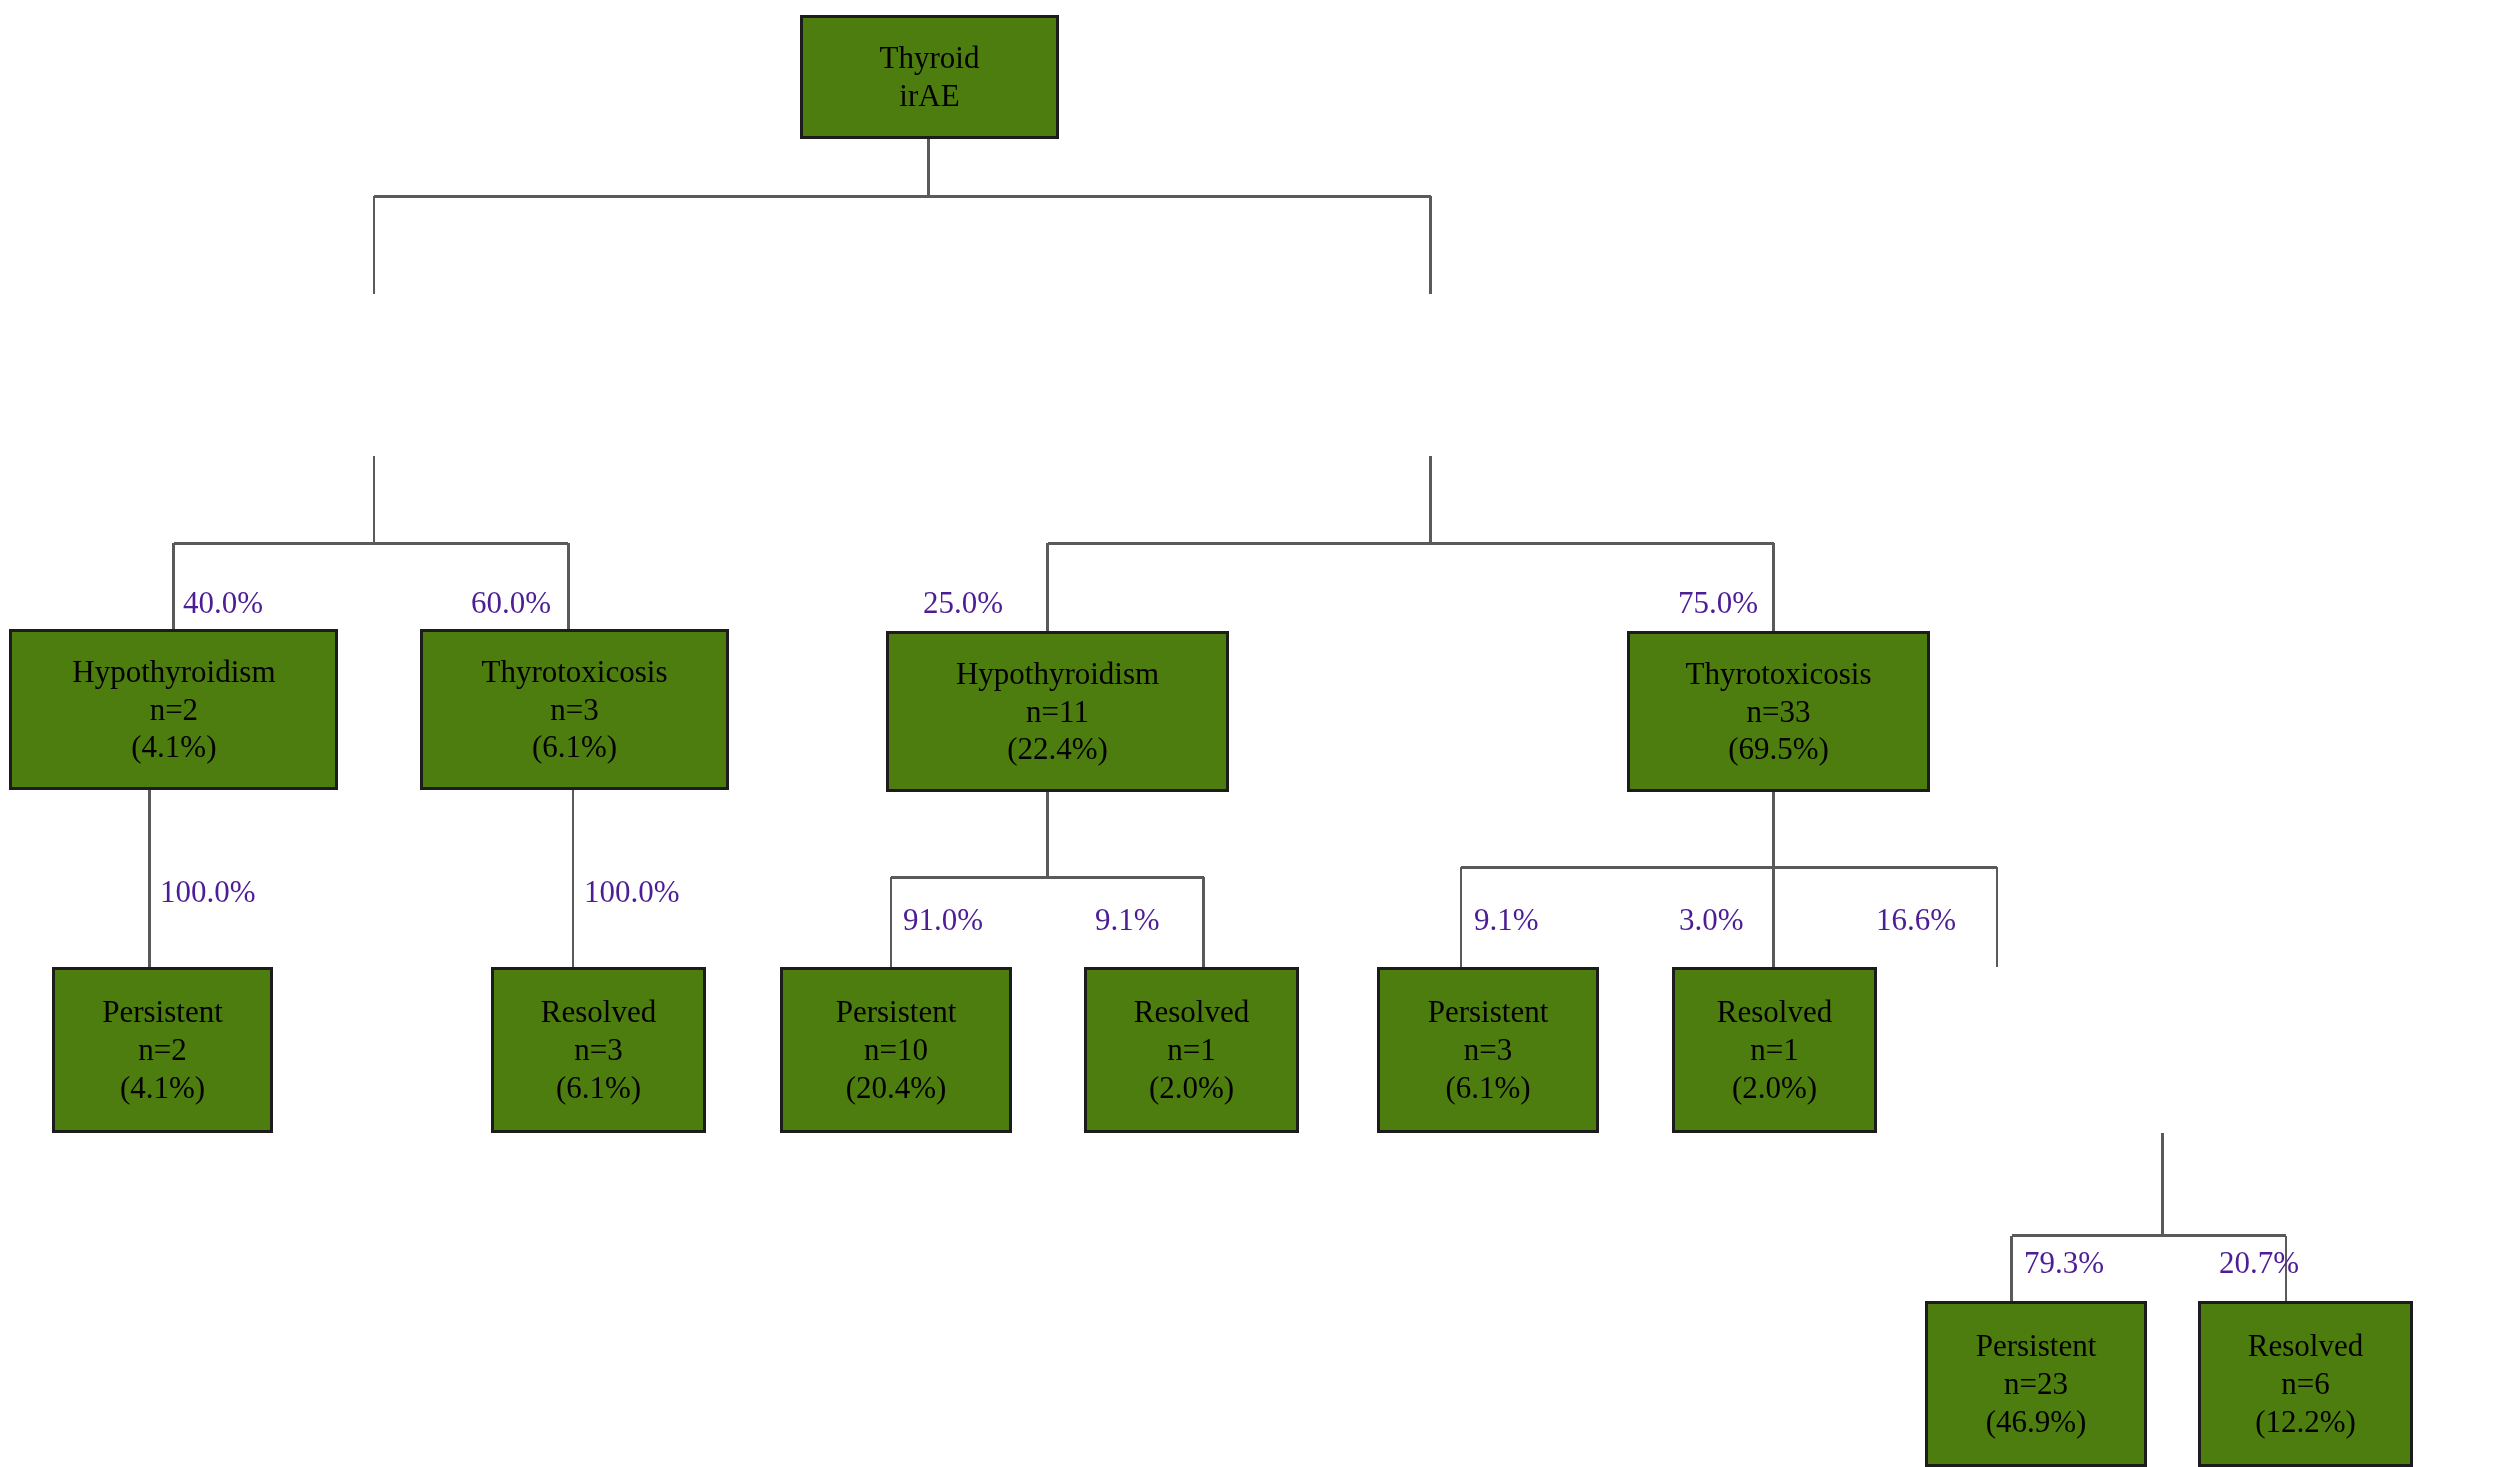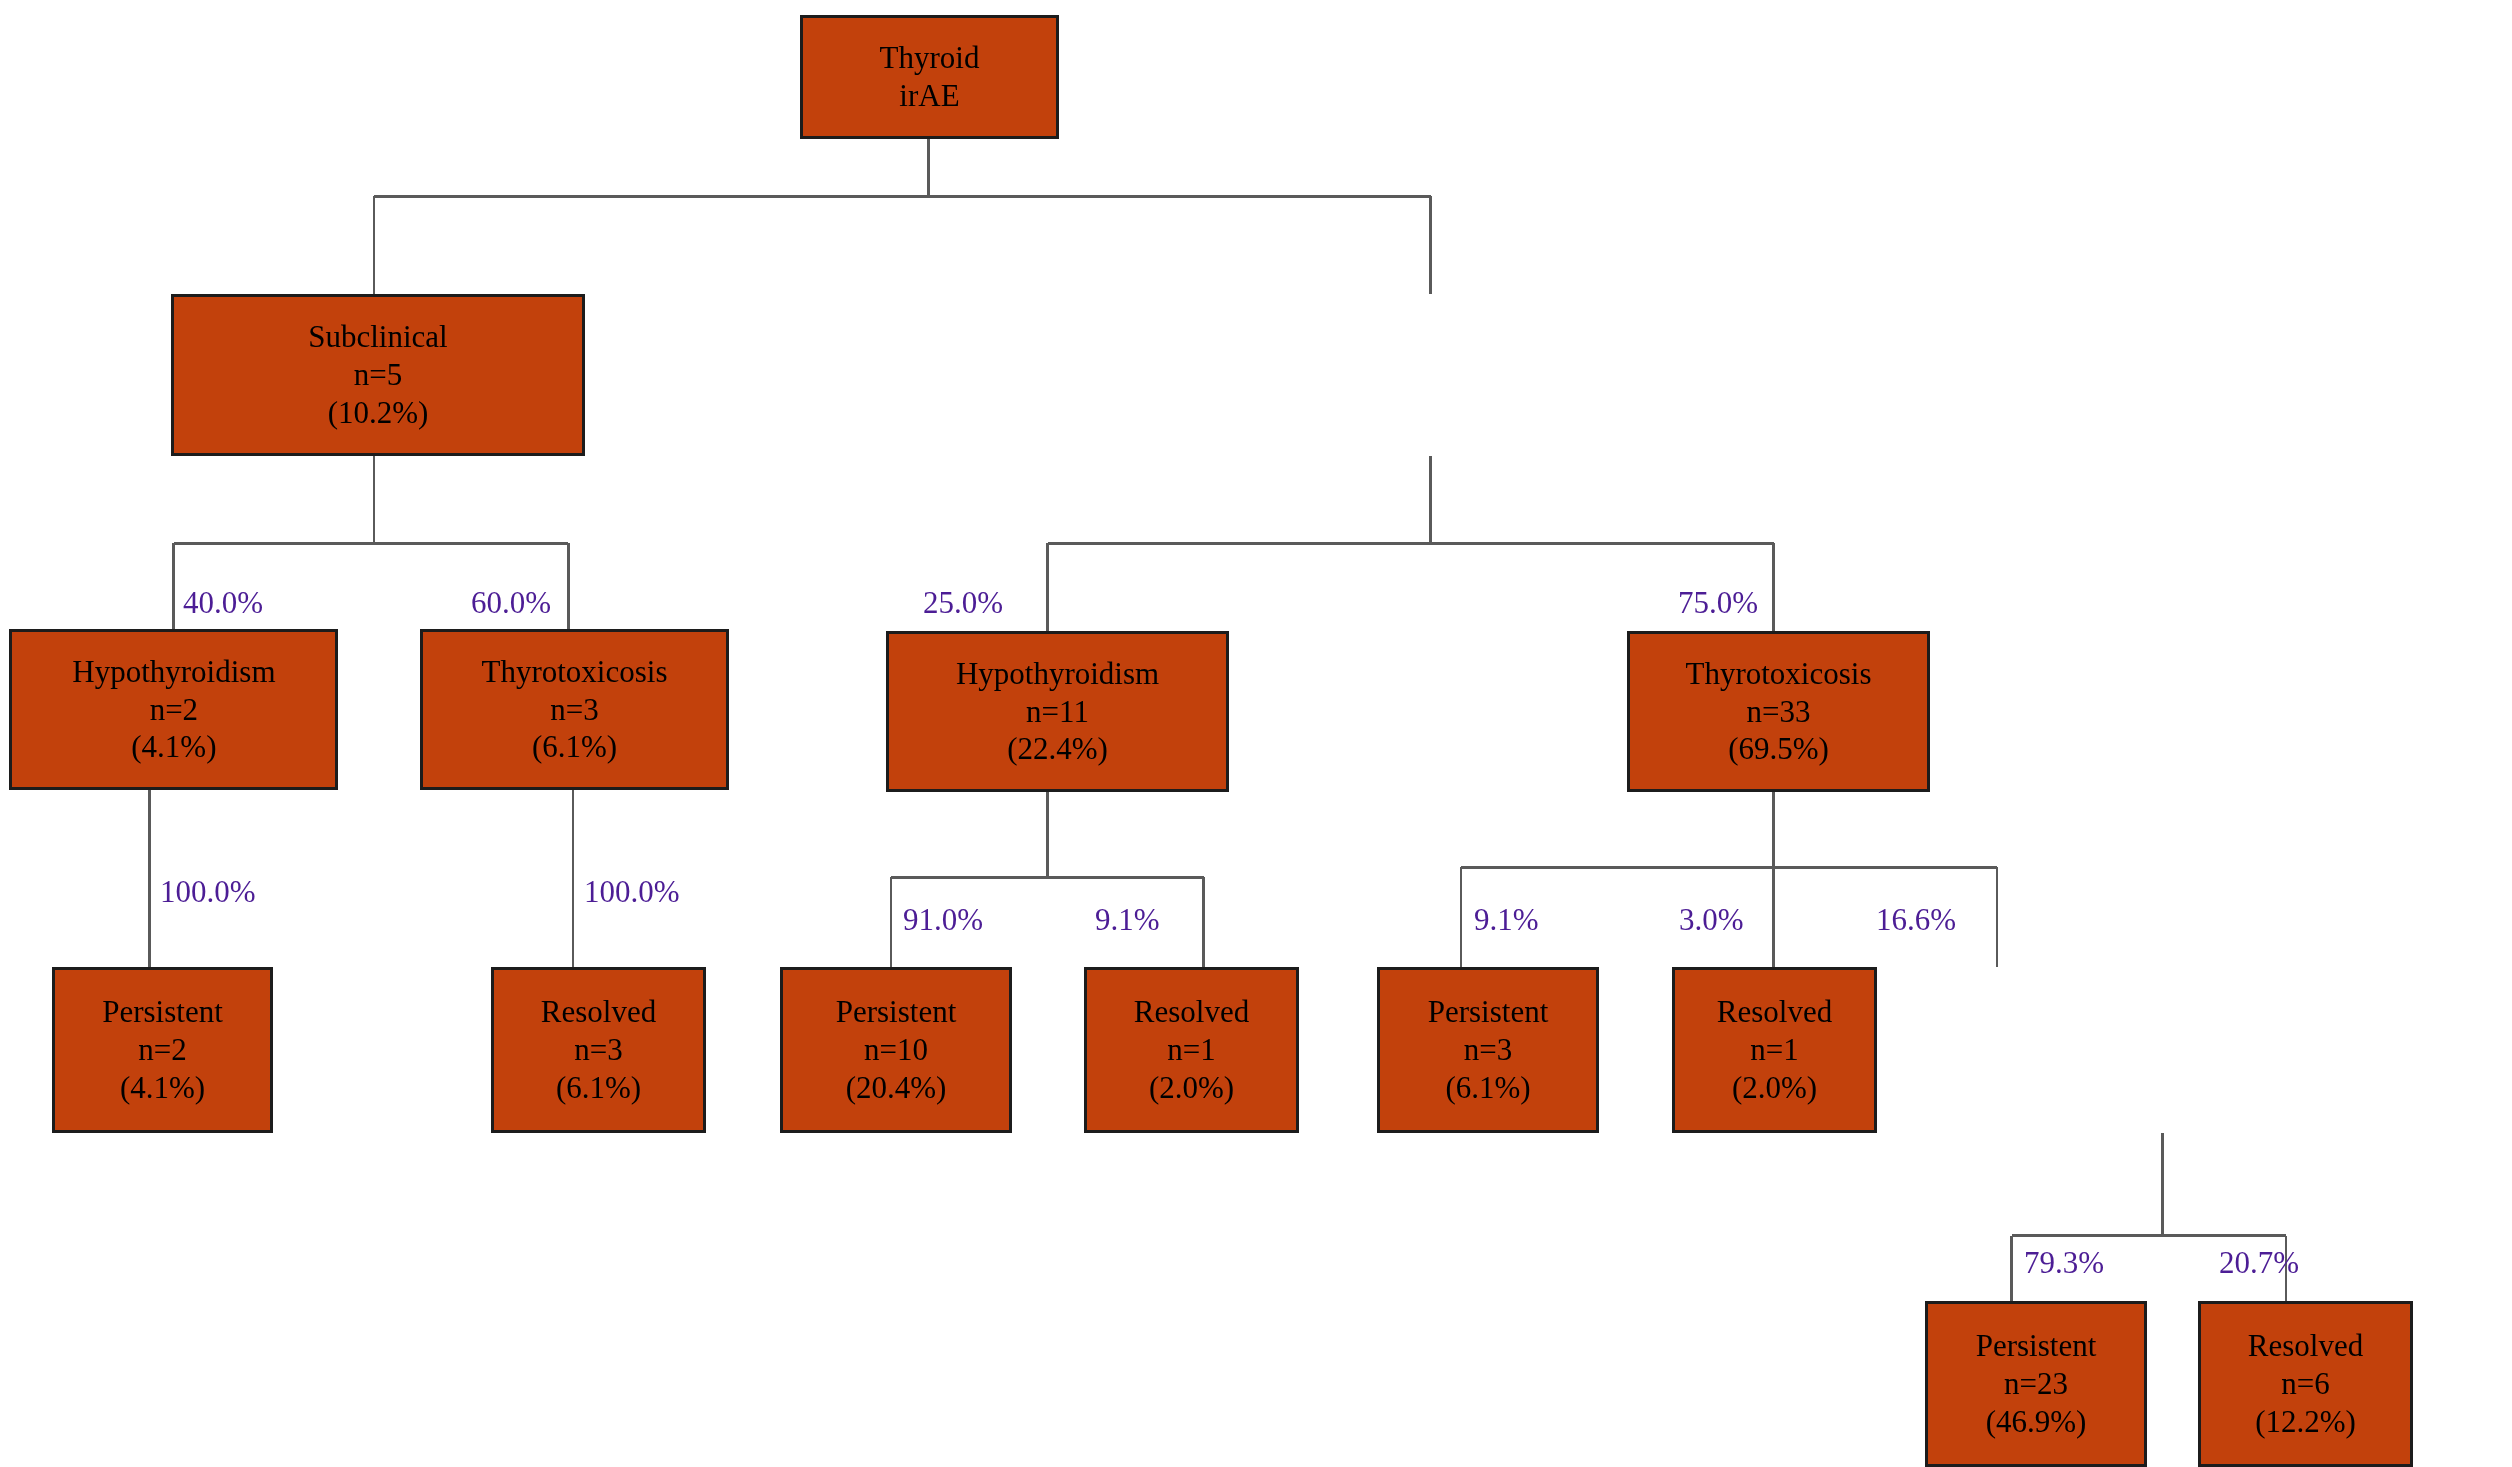--- a/index.html
+++ b/index.html
@@ -20,21 +20,21 @@
     position: absolute;
     left: 0;
     top: 0;
     width: 2512px;
     height: 1467px;
     pointer-events: none;
   }
   .node {
     position: absolute;
     box-sizing: border-box;
-    background: #c2410c;
+    background: #4d7c0f;
     border: 3.4px solid #1c1c1c;
     display: flex;
     flex-direction: column;
     align-items: center;
     justify-content: center;
     color: #000000;
     line-height: 1.22;
     z-index: 3;
   }
   .node .line {
@@ -95,25 +95,20 @@
       <path d="M 2992 1838 L 2992 1935"></path>
       <path d="M 3400 1838 L 3400 1935"></path>
     </g>
   </svg>
 
   <div class="node root" style="left:800px; top:15px; width:259px; height:124px;">
     <span class="line">Thyroid</span>
     <span class="line">irAE</span>
   </div>
 
-  <div class="node" style="left:171px; top:294px; width:414px; height:162px;">
-    <span class="line">Subclinical</span>
-    <span class="line">n=5</span>
-    <span class="line">(10.2%)</span>
-  </div>
 
 
   <div class="node" style="left:9.4px; top:629px; width:329px; height:161px;">
     <span class="line">Hypothyroidism</span>
     <span class="line">n=2</span>
     <span class="line">(4.1%)</span>
   </div>
 
   <div class="node" style="left:420px; top:629px; width:309px; height:161px;">
     <span class="line">Thyrotoxicosis</span>

